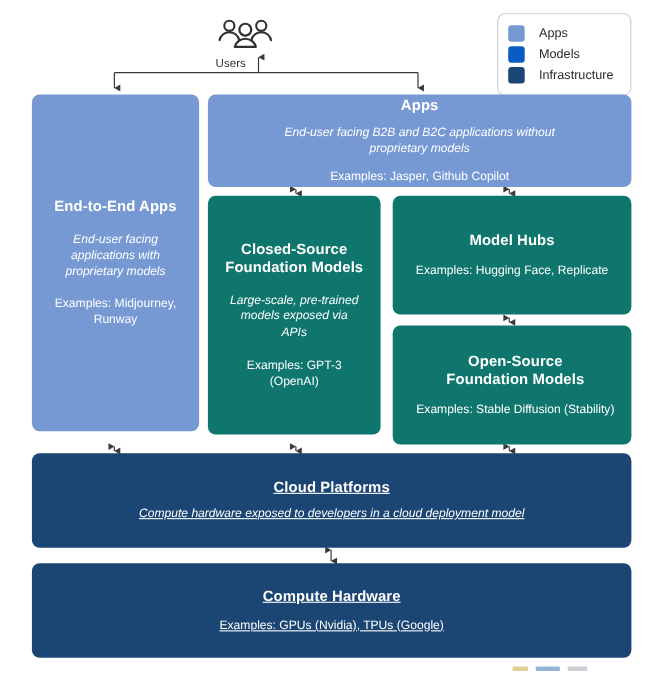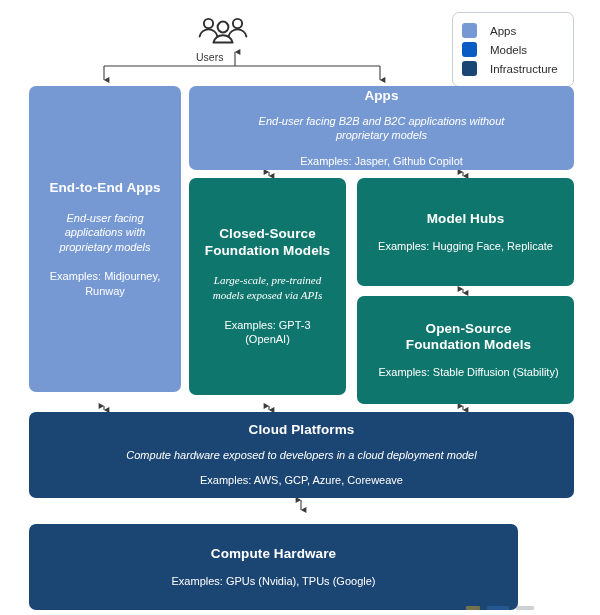--- a/index.html
+++ b/index.html
@@ -101,46 +101,46 @@
     margin-top: 11px;
   }
   .box-examples {
     font-size: 11px;
     line-height: 1.3;
     margin-top: 13px;
   }
 
   .apps-tier    { background: #7799d3; }
   .models-tier  { background: #0f766e; }
-  .infra-tier   { background: #1b4572; }
+  .infra-tier   { background: #1b4572; text-decoration: underline; }
 
   
   #box-end-to-end-apps { left: 29px;  top: 86px;  width: 152px; height: 306px; }
   #box-apps            { left: 189px; top: 86px;  width: 385px; height: 84px;  }
   #box-closed-source   { left: 189px; top: 178px; width: 157px; height: 217px; }
   #box-model-hubs      { left: 357px; top: 178px; width: 217px; height: 108px; }
   #box-open-source     { left: 357px; top: 296px; width: 217px; height: 108px; padding-left: 16px; }
   #box-cloud-platforms { left: 29px;  top: 412px; width: 545px; height: 86px;  }
-  #box-compute-hardware{ left: 29px;  top: 524px; width: 489px; height: 86px;  }
+  #box-compute-hardware{ left: 29px;  top: 512px; width: 545px; height: 86px;  }
 
   #box-apps .box-desc,
   #box-model-hubs .box-desc,
   #box-open-source .box-desc,
   #box-cloud-platforms .box-desc,
   #box-compute-hardware .box-desc { margin-top: 9px; }
 
   #box-apps .box-examples,
   #box-model-hubs .box-examples,
   #box-open-source .box-examples,
   #box-cloud-platforms .box-examples,
   #box-compute-hardware .box-examples { margin-top: 11px; }
 
   #box-end-to-end-apps .box-desc { margin-top: 14px; }
   #box-end-to-end-apps .box-examples { margin-top: 15px; }
-  #box-closed-source .box-desc { margin-top: 14px; font-family: Liberation Serif, serif; }
+  #box-closed-source .box-desc { margin-top: 14px; }
   #box-closed-source .box-examples { margin-top: 16px; }
 
   
   #bottom-artifacts {
     position: absolute;
     left: 466px;
     top: 606px;
     width: 110px;
     height: 9px;
     display: flex;
@@ -254,21 +254,20 @@
   </div>
 
   <div class="box models-tier" id="box-open-source">
     <div class="box-title" style="max-width:150px">Open-Source Foundation Models</div>
     <div class="box-examples">Examples: Stable Diffusion (Stability)</div>
   </div>
 
   <div class="box infra-tier" id="box-cloud-platforms">
     <div class="box-title">Cloud Platforms</div>
     <div class="box-desc">Compute hardware exposed to developers in a cloud deployment model</div>
-    <div class="box-examples">Examples: AWS, GCP, Azure, Coreweave</div>
   </div>
 
   <div class="box infra-tier" id="box-compute-hardware">
     <div class="box-title">Compute Hardware</div>
     <div class="box-examples">Examples: GPUs (Nvidia), TPUs (Google)</div>
   </div>
 
   <div id="bottom-artifacts">
     <span class="artifact-chip" style="background:#c9a227;width:14px"></span>
     <span class="artifact-chip" style="background:#2b6cb0;width:22px"></span>

